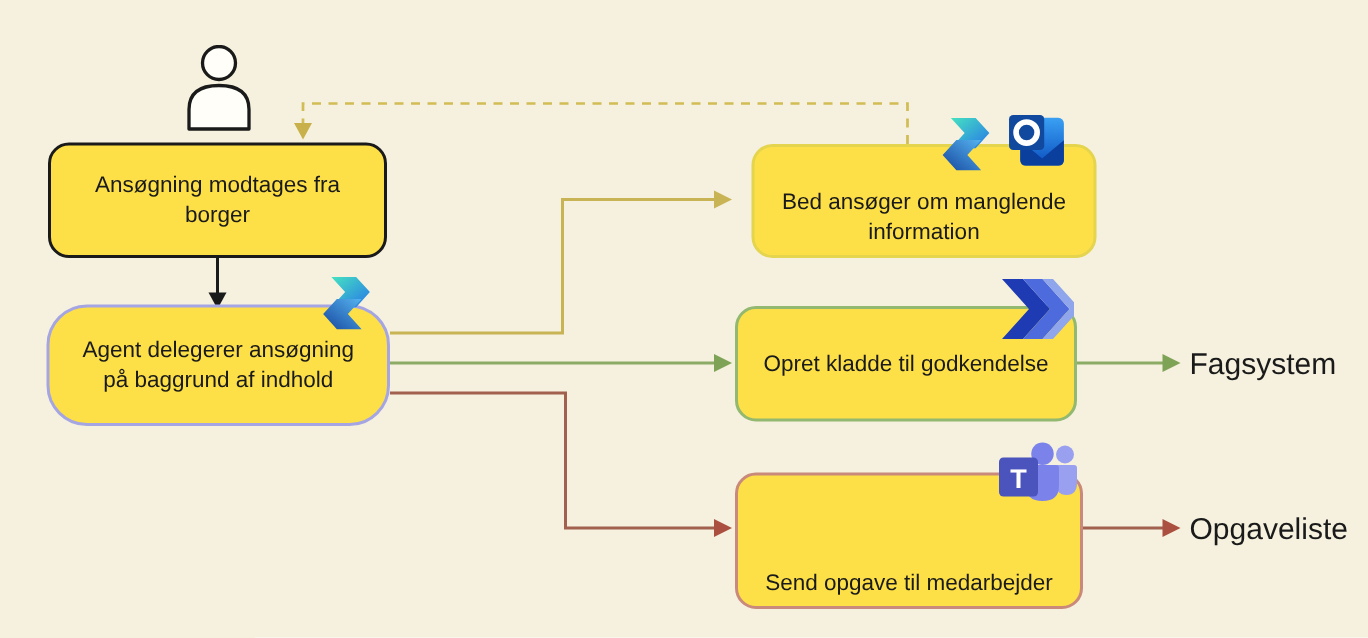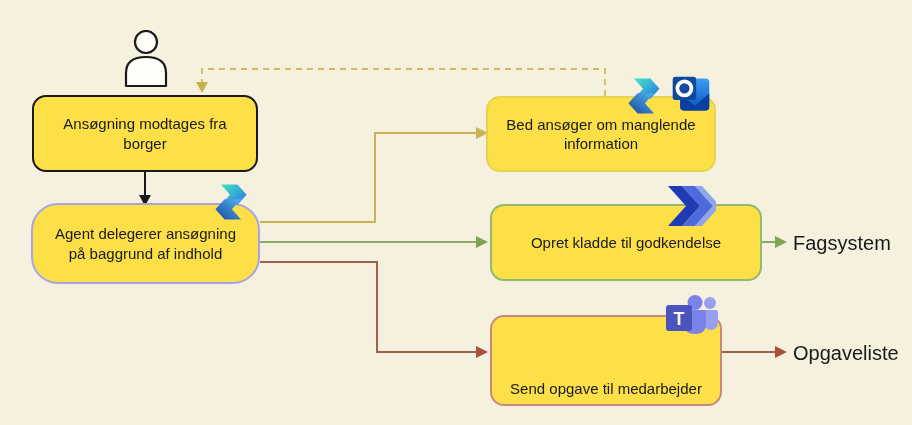--- a/index.html
+++ b/index.html
@@ -9,22 +9,22 @@
     background:#f5f1de;overflow:hidden;
   }
   .node{
     position:absolute;background:#fde047;border-radius:14px;
     display:flex;align-items:center;justify-content:center;text-align:center;
     font-size:15px;line-height:1.3;color:#1a1a1a;
     padding:6px 12px;box-sizing:border-box;z-index:2;
   }
   .node-received{left:32px;top:95px;width:226px;height:77px;border:2px solid #1a1a1a;}
   .node-agent{left:31px;top:203px;width:229px;height:81px;border:2px solid #a5a5e3;border-radius:27px;}
-  .node-ask{left:486px;top:96px;width:230px;height:76px;border:2px solid #e4d44e;}
-  .node-draft{left:490px;top:204px;width:272px;height:77px;border:2px solid #93b870;}
+  .node-ask{left:501px;top:96px;width:230px;height:76px;border:2px solid #e4d44e;align-items:flex-end;}
+  .node-draft{left:490px;top:204px;width:228px;height:77px;border:2px solid #93b870;}
   .node-task{left:490px;top:315px;width:232px;height:91px;border:2px solid #c9897b;align-items:flex-end;}
   .icon{position:absolute;z-index:3;}
   .icon-person{left:120px;top:30px;}
   .icon-copilot-agent{left:209px;top:180px;}
   .icon-copilot-ask{left:622px;top:74px;}
   .icon-outlook-ask{left:668px;top:71px;}
   .icon-pa-draft{left:666px;top:184px;}
   .icon-teams-task{left:664px;top:294px;}
   .wires{position:absolute;left:0;top:0;z-index:1;pointer-events:none;}
   .out-label{

